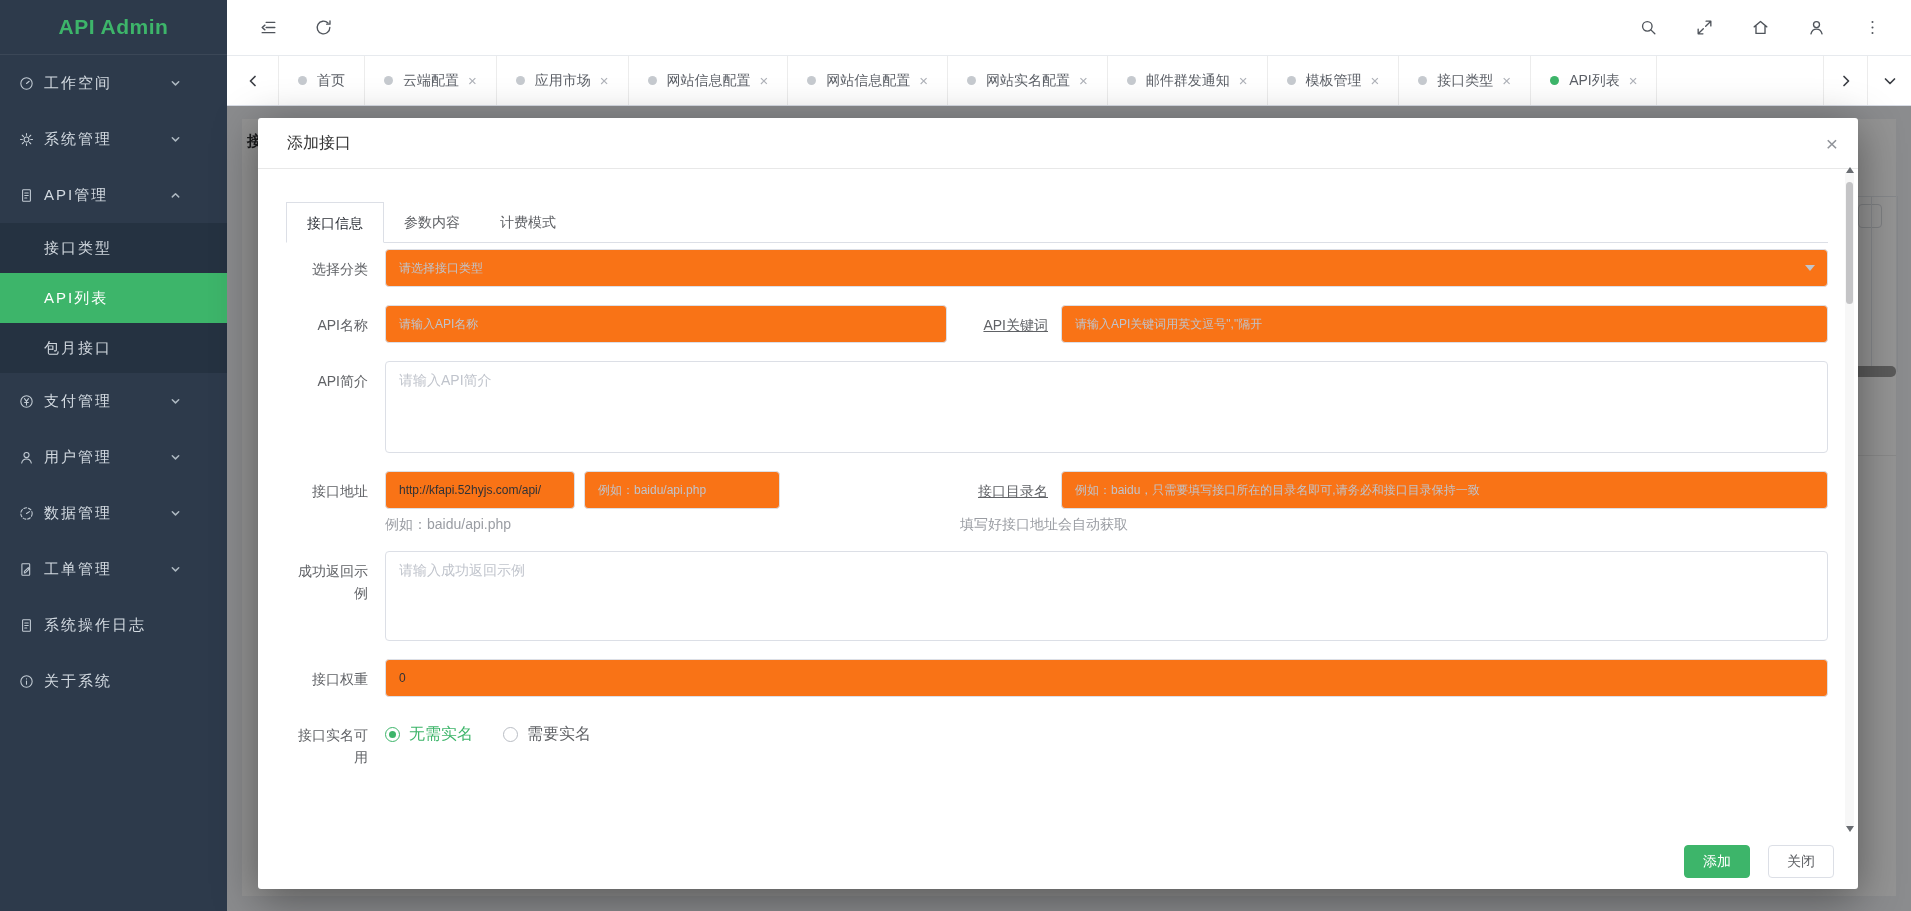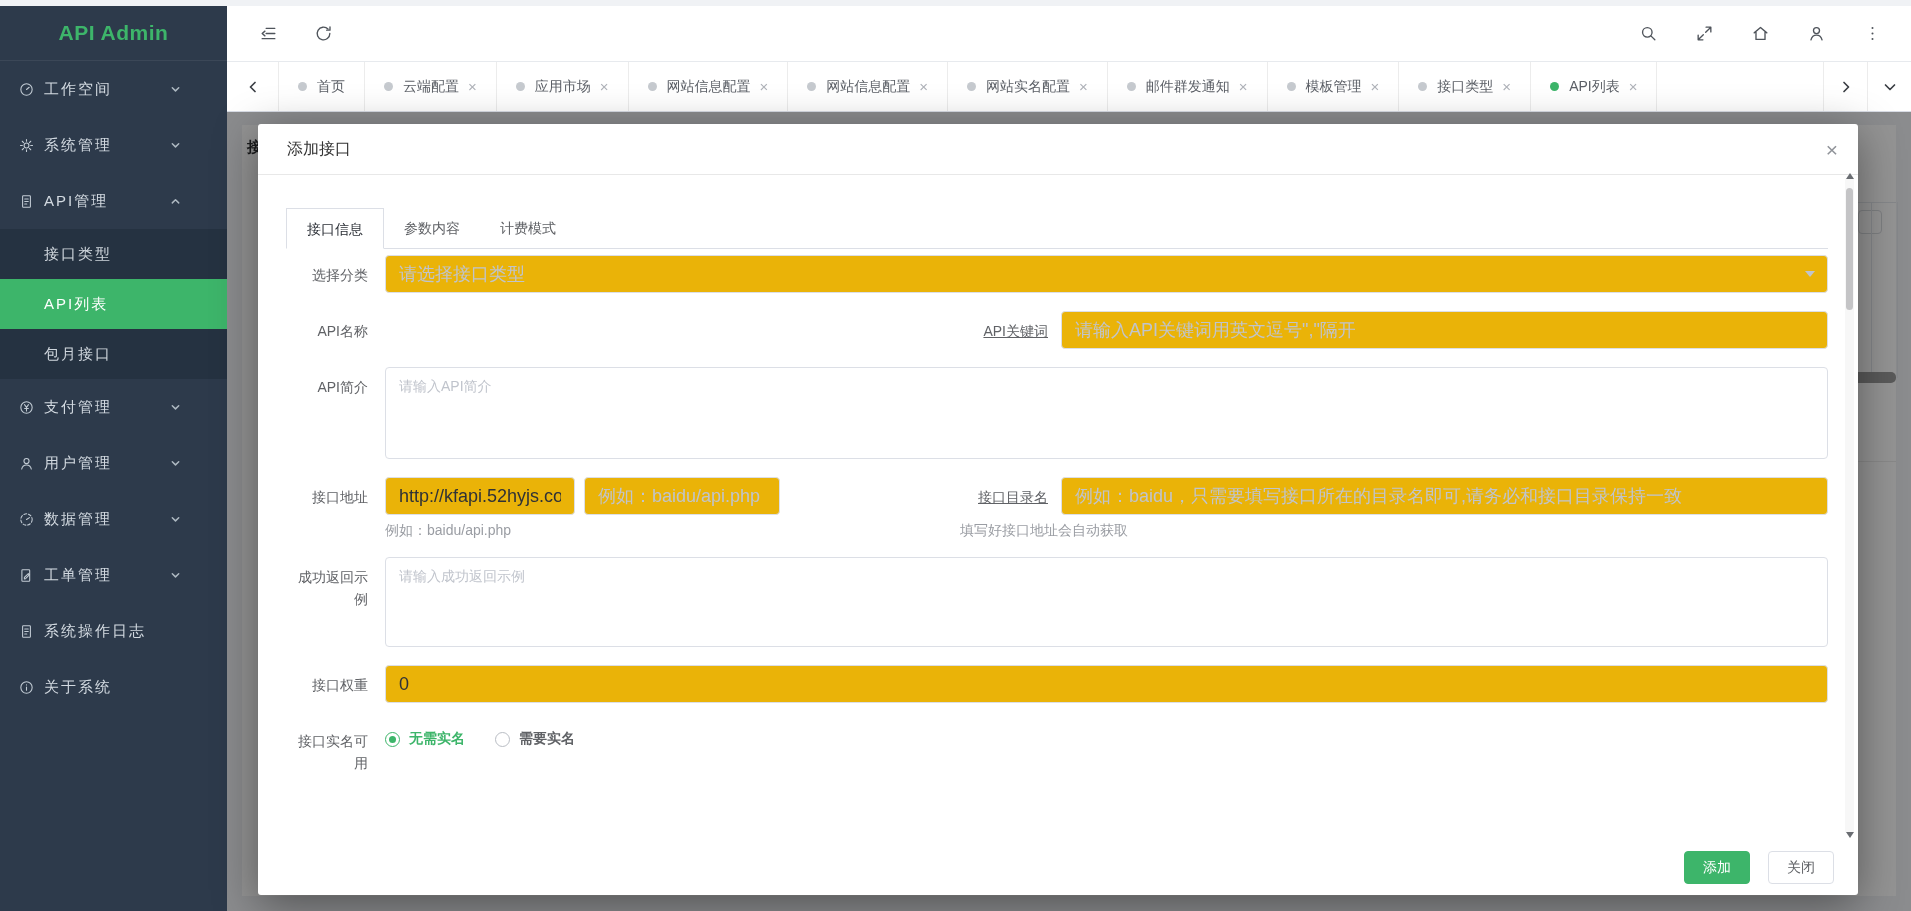--- a/index.html
+++ b/index.html
@@ -1,17 +1,17 @@
 <!DOCTYPE html>
 <html><head>
 <meta charset="utf-8">
 <style>
   html,body{margin:0;padding:0;}
   body{width:1911px;height:911px;overflow:hidden;font-family:"Liberation Sans","DejaVu Sans",sans-serif;background:#f0f2f5;position:relative;color:#333;}
-  #app{position:absolute;inset:0;margin-top:6px;}
+  #app{position:absolute;inset:0;}
 
   
   .sidebar{position:absolute;left:0;top:0;width:227px;height:911px;background:#2d3a4b;z-index:6;color:#d3dae1;}
   .logo{height:54px;display:flex;align-items:center;justify-content:center;font-size:21px;font-weight:bold;color:#3db56a;border-bottom:1px solid rgba(255,255,255,.07);letter-spacing:.5px;}
   .side-item{height:56px;display:flex;align-items:center;padding:0 46px 0 18px;font-size:15px;cursor:pointer;}
   .side-item .s-icon{width:17px;height:17px;margin-right:9px;flex-shrink:0;stroke:#c3ccd5;fill:none;stroke-width:1.5;stroke-linecap:round;stroke-linejoin:round;}
   .side-item .s-lbl{flex:1;letter-spacing:2px;}
   .s-chev{width:11px;height:11px;stroke:#aeb9c2;fill:none;stroke-width:1.6;stroke-linecap:round;stroke-linejoin:round;flex-shrink:0;}
   .side-sub{background:#253241;}
   .sub-item{height:50px;display:flex;align-items:center;padding-left:44px;font-size:15px;letter-spacing:2px;cursor:pointer;color:#cfd6dd;}
@@ -56,35 +56,35 @@
 
   .m-tabs{display:flex;margin-top:32px;border-bottom:1px solid #dcdfe6;height:40px;box-sizing:content-box;text-align:right;}
   .m-tab{padding:0 20px;line-height:40px;font-size:14px;color:#606266;cursor:pointer;}
   .m-tab.active{border:1px solid #dcdfe6;border-bottom:1px solid #fff;margin-bottom:-1px;background:#fff;color:#2b2f36;}
 
   .m-form{margin-top:6px;}
   .frow{display:flex;margin-bottom:18px;align-items:flex-start;}
   .flabel{width:99px;padding:9px 17px 0 0;box-sizing:border-box;text-align:right;font-size:14px;color:#606266;line-height:22px;flex-shrink:0;}
   .flabel.lbl2{width:114px;padding-right:13px;text-decoration:underline;}
   .fgrow{flex:1;min-width:0;}
-  .inp{height:38px;width:100%;border:1px solid #dcdfe6;border-radius:4px;padding:0 13px;font-size:18px;color:#2f3237;box-sizing:border-box;background:#eab308;outline:none;font-family:inherit;}
+  .inp{height:38px;width:100%;border:1px solid #dcdfe6;border-radius:4px;padding:0 13px;font-size:12px;color:#2f3237;box-sizing:border-box;background:#f97316;outline:none;font-family:inherit;}
   .inp::placeholder,.tarea::placeholder{color:#c0c4cc;opacity:1;}
   .tarea{display:block;width:100%;border:1px solid #dcdfe6;border-radius:4px;padding:8px 13px;font-size:14px;color:#2f3237;box-sizing:border-box;resize:none;outline:none;font-family:inherit;line-height:20px;}
   .selwrap{position:relative;}
   .sel-arrow{position:absolute;right:13px;top:16px;width:0;height:0;border:5px solid transparent;border-top:6px solid #c0c4cc;pointer-events:none;}
   .helper{margin-top:6px;font-size:14px;color:#9a9da3;line-height:18px;}
   .helper.shift{margin-left:-101px;}
   .col-l{width:661px;flex-shrink:0;}
   .url-inline{display:flex;gap:9px;}
   .radio-group{display:flex;align-items:center;gap:30px;padding-top:9px;}
   .radio{display:flex;align-items:center;cursor:pointer;}
   .r-circle{width:15px;height:15px;border-radius:50%;border:1px solid #b9bdc4;background:#fff;display:flex;align-items:center;justify-content:center;box-sizing:border-box;flex-shrink:0;}
   .radio.checked .r-circle{border-color:#3db56a;}
   .r-dot{width:7px;height:7px;border-radius:50%;background:#3db56a;}
-  .r-lbl{margin-left:9px;font-size:14px;color:#606266;font-weight:bold;}
+  .r-lbl{margin-left:9px;font-size:16px;color:#606266;}
   .radio.checked .r-lbl{color:#3db56a;}
 
   .m-foot{position:absolute;right:24px;bottom:11px;display:flex;gap:18px;}
   .btn{height:33px;border-radius:4px;font-size:14px;padding:0 18px;cursor:pointer;font-family:inherit;}
   .btn-primary{background:#3db56a;border:1px solid #3db56a;color:#fff;}
   .btn-plain{background:#fff;border:1px solid #dcdfe6;color:#606266;}
 
   
   .sb-track{position:absolute;right:4px;top:54px;bottom:62px;width:9px;background:#f7f7f7;z-index:22;border-radius:2px;}
   .sb-thumb{position:absolute;left:1px;top:10px;width:7px;height:122px;background:#c4c4c6;border-radius:4px;}
@@ -335,20 +335,23 @@
           <div class="flabel">选择分类</div>
           <div class="fgrow selwrap">
             <input class="inp" readonly="" placeholder="请选择接口类型" style="">
             <span class="sel-arrow"></span>
           </div>
         </div>
 
         <div class="frow">
           <div class="col-l" style="display:flex;">
             <div class="flabel">API名称</div>
+            <div class="fgrow">
+              <input class="inp" placeholder="请输入API名称" style="">
+            </div>
           </div>
           <div class="flabel lbl2">API关键词</div>
           <div class="fgrow">
             <input class="inp" placeholder="请输入API关键词用英文逗号&quot;,&quot;隔开" style="">
           </div>
         </div>
 
         <div class="frow">
           <div class="flabel">API简介</div>
           <div class="fgrow">

